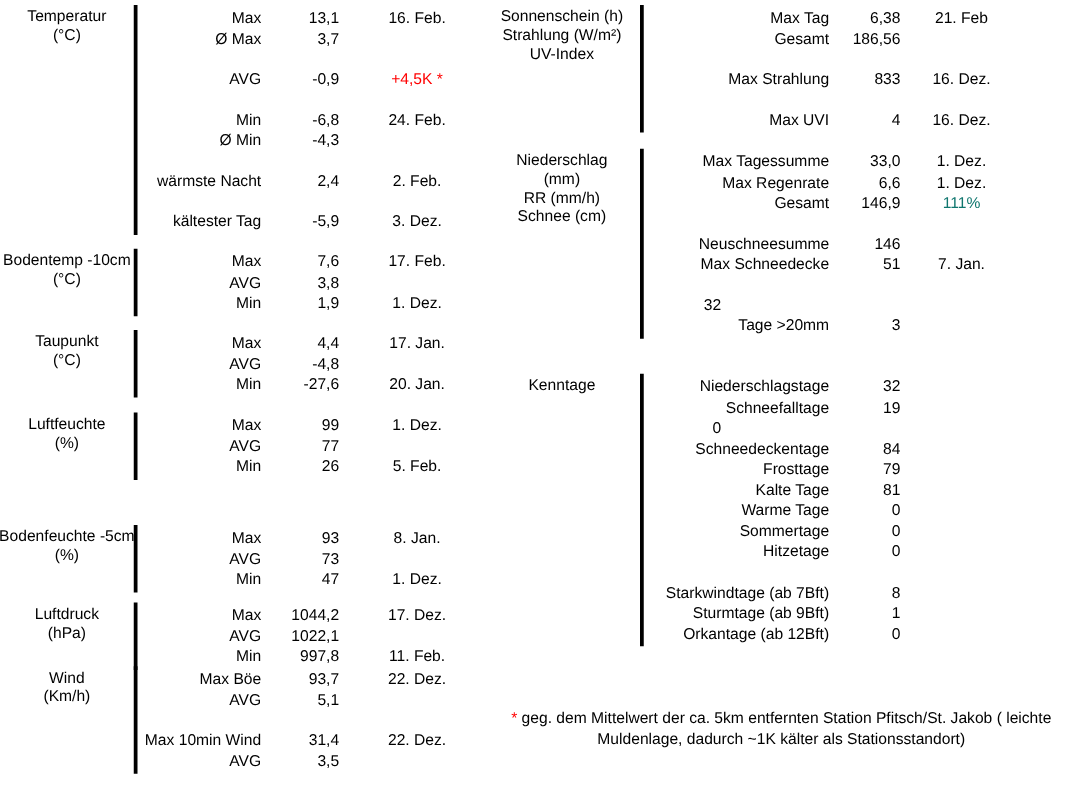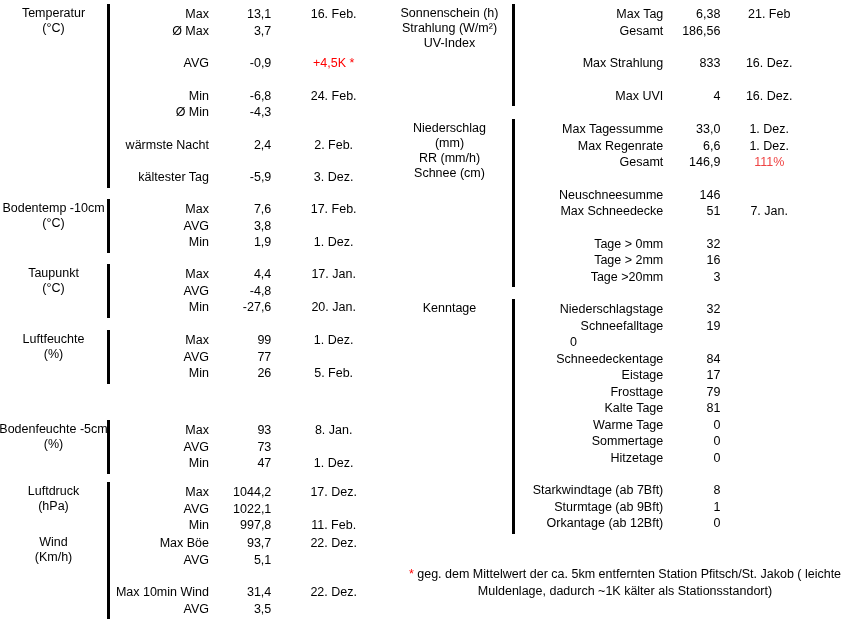--- a/index.html
+++ b/index.html
@@ -20,21 +20,21 @@
   .label-cell div{white-space:nowrap;}
   .group{margin-top:16px;}
   .group:first-child{margin-top:0;}
   .row{display:flex;height:16.5px;line-height:16.5px;white-space:nowrap;}
   .rl{display:inline-block;text-align:right;}
   .rv{display:inline-block;text-align:right;}
   .rd{display:inline-block;text-align:center;}
   .ls .rl{width:100px}.ls .rv{width:63px}.ls .rd{width:126px}
   .rs .rl{width:161px}.rs .rv{width:62px}.rs .rd{width:106px}
   .red{color:#ff0000;}
-  .blue{color:#ef4444;}
+  .blue{color:#0f766e;}
   .footnote{position:absolute;left:390px;top:566px;width:470px;text-align:center;line-height:17px;}
 </style>
 </head>
 <body>
 
 <div class="section ls" style="top:6px">
   <div class="label-cell">
       <div>Temperatur</div>
       <div>(°C)</div>
     </div>
@@ -320,27 +320,21 @@
           <span class="rd"></span>
         </div>
         <div class="row">
           <span class="rl">Max Schneedecke</span>
           <span class="rv">51</span>
           <span class="rd">7. Jan.</span>
         </div>
       </div>
       <div class="group">
         <div class="row">
-          <span class="rl">Tage &gt; 0mm</span>
           <span class="rv">32</span>
-          <span class="rd"></span>
-        </div>
-        <div class="row">
-          <span class="rl">Tage &gt; 2mm</span>
-          <span class="rv">16</span>
           <span class="rd"></span>
         </div>
         <div class="row">
           <span class="rl">Tage &gt;20mm</span>
           <span class="rv">3</span>
           <span class="rd"></span>
         </div>
       </div>
     </div>
 </div>
@@ -361,25 +355,20 @@
           <span class="rv">19</span>
           <span class="rd"></span>
         </div>
         <div class="row">
           <span class="rv">0</span>
           <span class="rd"></span>
         </div>
         <div class="row">
           <span class="rl">Schneedeckentage</span>
           <span class="rv">84</span>
-          <span class="rd"></span>
-        </div>
-        <div class="row">
-          <span class="rl">Eistage</span>
-          <span class="rv">17</span>
           <span class="rd"></span>
         </div>
         <div class="row">
           <span class="rl">Frosttage</span>
           <span class="rv">79</span>
           <span class="rd"></span>
         </div>
         <div class="row">
           <span class="rl">Kalte Tage</span>
           <span class="rv">81</span>

